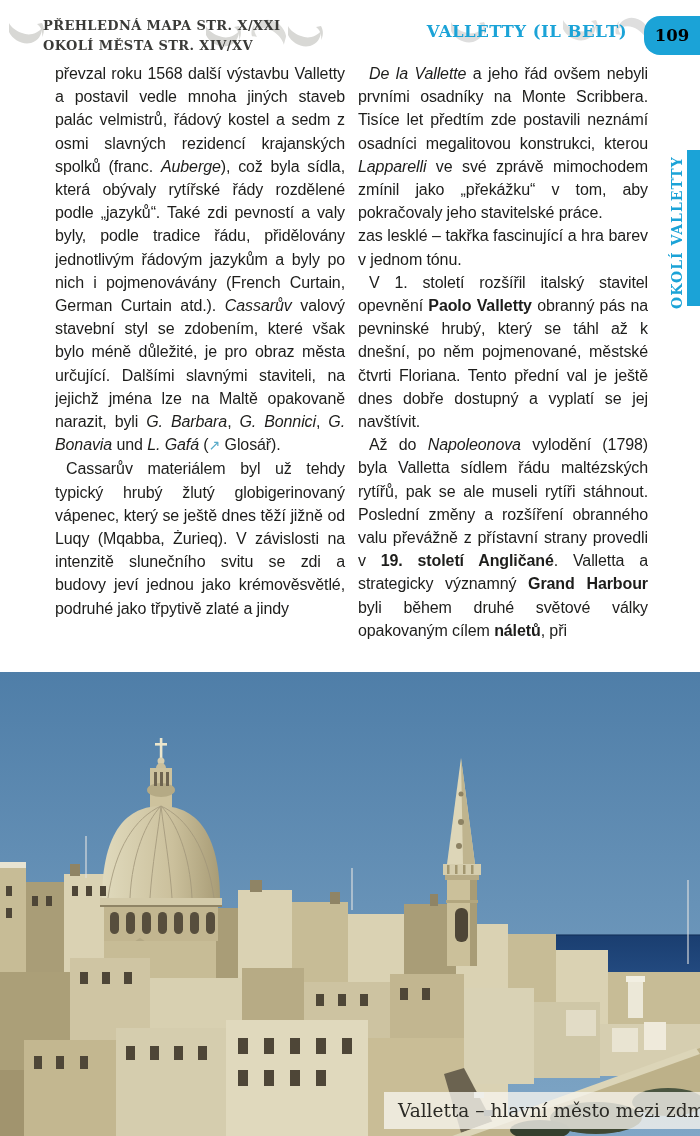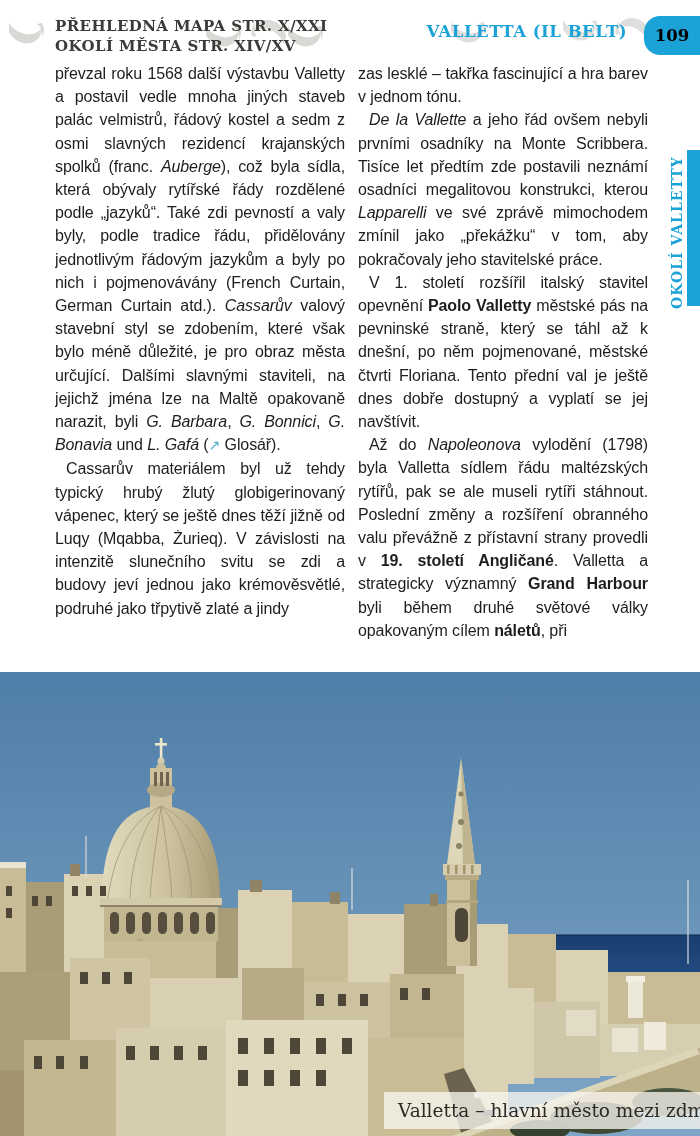--- a/index.html
+++ b/index.html
@@ -1,23 +1,23 @@
 <!DOCTYPE html>
 <html lang="cs"><head>
 <meta charset="utf-8">
 <style>
   html,body { margin:0; padding:0; background:#ffffff; }
   .page { position:relative; width:700px; height:1136px; background:#ffffff;
           font-family:"Liberation Sans", sans-serif; overflow:hidden; }
 
   
   .deco-svg { position:absolute; left:0; top:12px; width:700px; height:44px; z-index:0; }
-  .header-left { position:absolute; left:55px; top:16px; z-index:1;
+  .header-left { position:absolute; left:43px; top:16px; z-index:1;
                  font-family:"DejaVu Serif", serif; font-weight:700;
-                 font-size:15px; line-height:20px; letter-spacing:0.4px; color:#3b3b38; }
+                 font-size:13px; line-height:20px; letter-spacing:0.4px; color:#3b3b38; }
   .section-title { position:absolute; top:22px; right:73px; z-index:1;
                    font-family:"DejaVu Serif", serif; font-weight:700;
                    font-size:16.5px; letter-spacing:0.5px; color:#1ba3d7; white-space:nowrap; }
   .page-badge { position:absolute; top:16px; right:0; width:56px; height:39px; z-index:1;
                 background:#1ba3d7; border-radius:16px 0 0 16px;
                 color:#000000; font-family:"DejaVu Serif", serif; font-weight:700; font-size:16.5px;
                 display:flex; align-items:center; justify-content:center; }
 
   
   .sidebar-tab { position:absolute; right:0; top:150px; width:13px; height:156px; background:#1ba3d7; }
@@ -68,37 +68,37 @@
     <use href="#swoosh" x="562" y="5" fill="#e0e0de"></use>
     <g transform="translate(648,34) rotate(195)">
         <use href="#swoosh" fill="#dedede"></use>
       </g>
   </svg>
 
   <div class="header-left">
     <div>PŘEHLEDNÁ MAPA STR. X/XXI</div>
     <div>OKOLÍ MĚSTA STR. XIV/XV</div>
   </div>
-  <div class="section-title">VALLETTA (IL BELT)</div>
+  <div class="section-title">VALLETTY (IL BELT)</div>
   <div class="page-badge">
     <span>109</span>
   </div>
 
   <div class="sidebar-tab"></div>
   <div class="sidebar-label">OKOLÍ VALLETTY</div>
 
   <main class="columns">
     <div class="col">
         <p class="para"><span>převzal roku 1568 další výstavbu Valletty a postavil vedle mnoha jiných staveb palác velmistrů, řádový kostel a sedm z osmi slavných rezidencí krajanských spolků (franc. </span><span class="i">Auberge</span><span>), což byla sídla, která obývaly rytířské řády rozdělené podle „jazyků“. Také zdi pevností a valy byly, podle tradice řádu, přidělovány jednotlivým řádovým jazykům a byly po nich i pojmenovávány (French Curtain, German Curtain atd.). </span><span class="i">Cassarův</span><span> valový stavební styl se zdobením, které však bylo méně důležité, je pro obraz města určující. Dalšími slavnými staviteli, na jejichž jména lze na Maltě opakovaně narazit, byli </span><span class="i">G. Barbara</span><span>, </span><span class="i">G. Bonnici</span><span>, </span><span class="i">G. Bonavia</span><span> und </span><span class="i">L. Gafá</span><span> (</span><span class="arrow">↗</span><span> Glosář).</span></p>
         <p class="para indent"><span>Cassarův materiálem byl už tehdy typický hrubý žlutý globigerinovaný vápenec, který se ještě dnes těží jižně od Luqy (Mqabba, Żurieq). V závislosti na intenzitě slunečního svitu se zdi a budovy jeví jednou jako krémověsvětlé, podruhé jako třpytivě zlaté a jindy</span></p>
       </div>
     <div class="col">
+        <p class="para indent"><span class="i">De la Vallette</span><span> a jeho řád ovšem nebyli prvními osadníky na Monte Scribbera. Tisíce let předtím zde postavili neznámí osadníci megalitovou konstrukci, kterou </span><span class="i">Lapparelli</span><span> ve své zprávě mimochodem zmínil jako „překážku“ v tom, aby pokračovaly jeho stavitelské práce.</span></p>
         <p class="para"><span>zas lesklé – takřka fascinující a hra barev v jednom tónu.</span></p>
-        <p class="para indent"><span class="i">De la Vallette</span><span> a jeho řád ovšem nebyli prvními osadníky na Monte Scribbera. Tisíce let předtím zde postavili neznámí osadníci megalitovou konstrukci, kterou </span><span class="i">Lapparelli</span><span> ve své zprávě mimochodem zmínil jako „překážku“ v tom, aby pokračovaly jeho stavitelské práce.</span></p>
-        <p class="para indent"><span>V 1. století rozšířil italský stavitel opevnění </span><span class="b">Paolo Valletty</span><span> městské pás na pevninské straně, který se táhl až k dnešní, po něm pojmenované, městské čtvrti Floriana. Tento přední val je ještě dnes dobře dostupný a vyplatí se jej navštívit.</span></p>
+        <p class="para indent"><span>V 1. století rozšířil italský stavitel opevnění </span><span class="b">Paolo Valletty</span><span> obranný pás na pevninské hrubý, který se táhl až k dnešní, po něm pojmenované, městské čtvrti Floriana. Tento přední val je ještě dnes dobře dostupný a vyplatí se jej navštívit.</span></p>
         <p class="para indent"><span>Až do </span><span class="i">Napoleonova</span><span> vylodění (1798) byla Valletta sídlem řádu maltézských rytířů, pak se ale museli rytíři stáhnout. Poslední změny a rozšíření obranného valu převážně z přístavní strany provedli v </span><span class="b">19. století Angličané</span><span>. Valletta a strategicky významný </span><span class="b">Grand Harbour</span><span> byli během druhé světové války opakovaným cílem </span><span class="b">náletů</span><span>, při</span></p>
       </div>
   </main>
 
   <figure class="photo">
     <svg width="700" height="464" viewBox="0 0 700 464" xmlns="http://www.w3.org/2000/svg">
       <defs>
         <linearGradient id="skyGrad" x1="0" y1="0" x2="0" y2="1">
           <stop offset="0" stop-color="#4f7ea8"></stop>
             <stop offset="1" stop-color="#7fa6c6"></stop>

